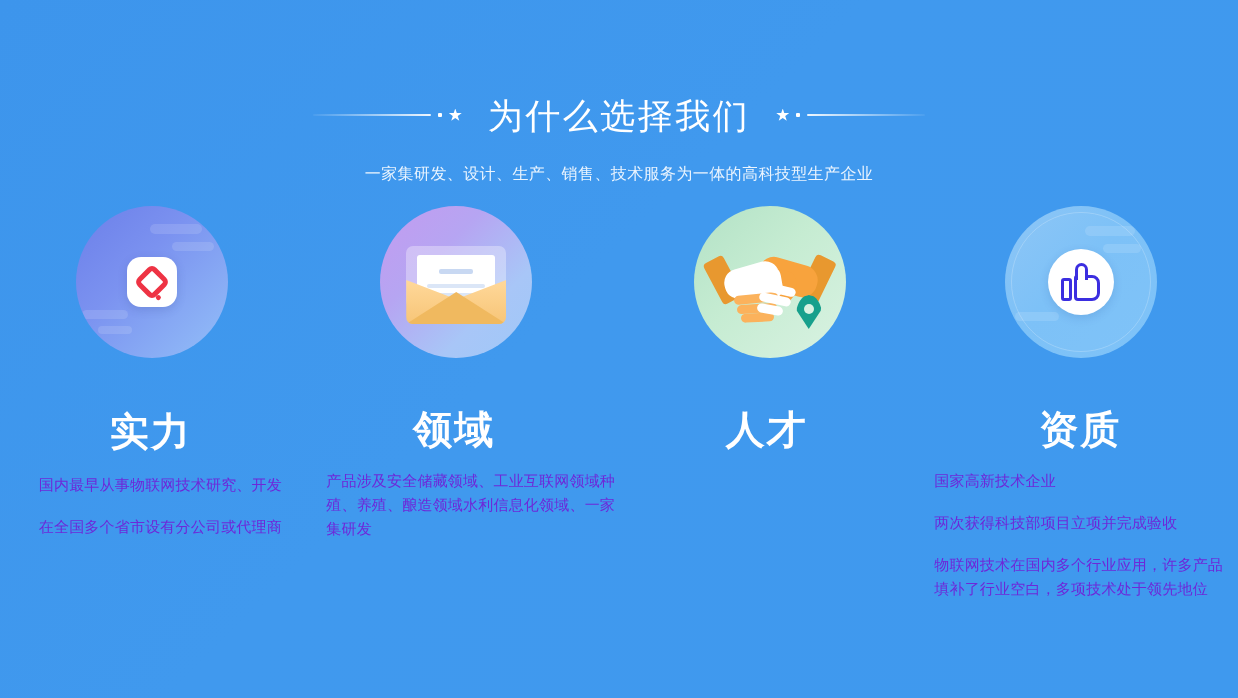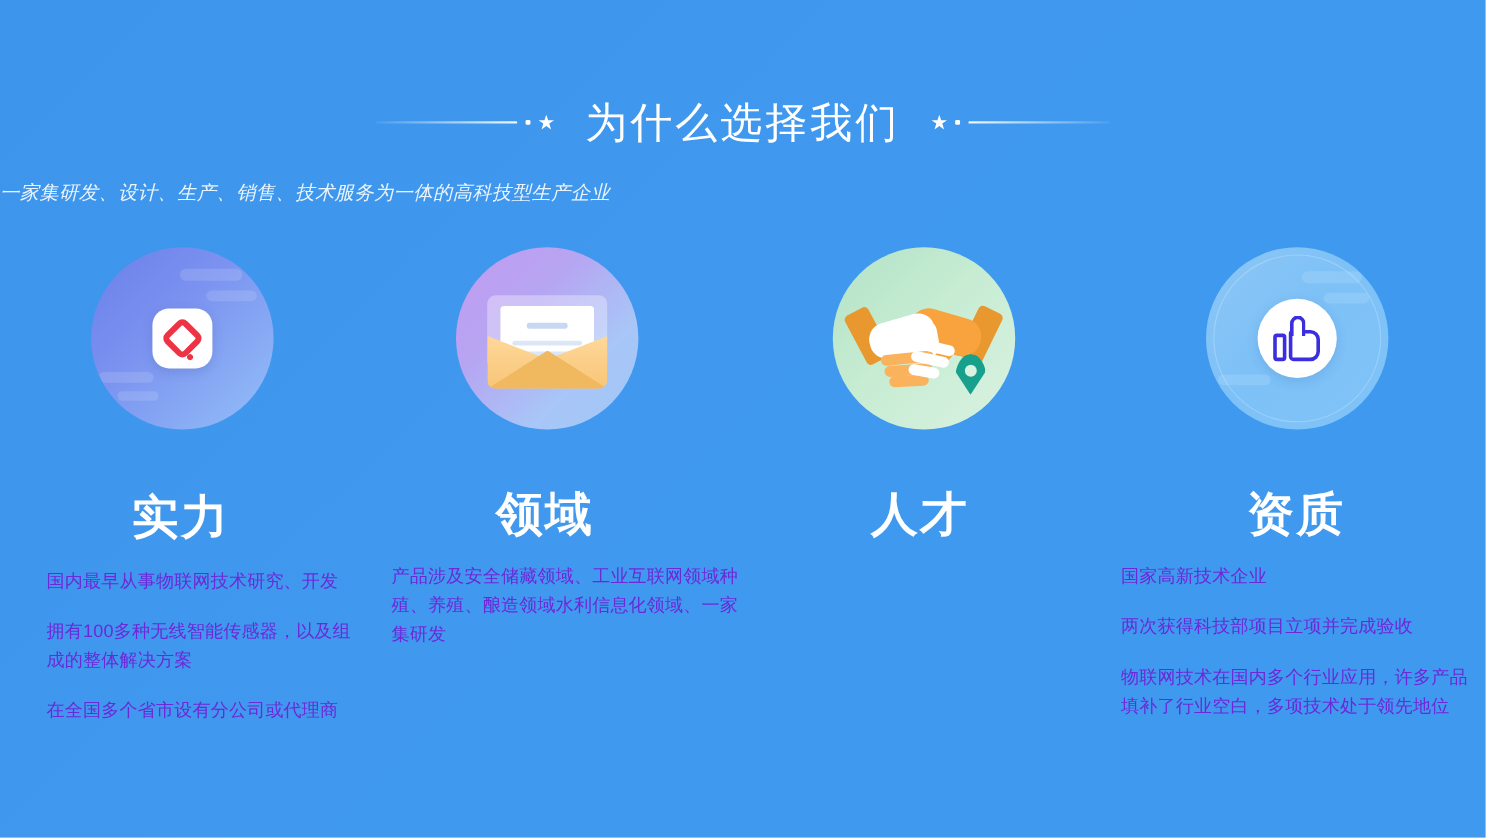--- a/index.html
+++ b/index.html
@@ -5,21 +5,21 @@
   * { margin:0; padding:0; box-sizing:border-box; }
   html,body { width:1238px; height:698px; overflow:hidden; }
   body{
     font-family:"Liberation Sans","DejaVu Sans",sans-serif;
     background:linear-gradient(135deg,#3d95ec 0%,#4099ee 45%,#3f99ee 100%);
     color:#ffffff;
     position:relative;
   }
 
   
-  .header{ width:100%; padding-top:40px; text-align:left;margin-top:39px; }
+  .header{ width:100%; padding-top:92px; text-align:center; }
   .title-row{
     display:flex; align-items:center; justify-content:center; gap:0;
     height:46px;
   }
   .deco{ display:flex; align-items:center; height:20px; }
   .deco-line{
     width:118px; height:2px; border-radius:1px;
   }
   .deco.left .deco-line{
     background:linear-gradient(to right,rgba(255,255,255,0.06),rgba(255,255,255,0.92));
@@ -35,21 +35,20 @@
     width:13px; height:13px; background:#ffffff; display:block;
     clip-path:polygon(50% 0%,61.8% 35.5%,100% 35.5%,69% 57.5%,80.9% 95%,50% 73%,19.1% 95%,31% 57.5%,0% 35.5%,38.2% 35.5%);
   }
   .main-title{
     font-size:35px; font-weight:400; letter-spacing:2.5px;
     color:#ffffff; padding:0 26px; line-height:1; white-space:nowrap;
   }
   .subtitle{
     margin-top:26px; font-size:16px; color:#eaf4fe; letter-spacing:.4px;
     font-weight:400;
-    font-style:italic;
   }
 
   
   .cols{
     position:absolute; top:206px; left:0; width:1238px;
     display:flex;
   }
   .col{ width:309.5px; display:flex; flex-direction:column; align-items:center; }
 
   .icon-wrap{
@@ -245,21 +244,20 @@
       <span class="streak" style="left:96px;top:36px;width:42px;height:9px;"></span>
       <span class="streak" style="left:6px;top:104px;width:46px;height:9px;"></span>
       <span class="streak" style="left:22px;top:120px;width:34px;height:8px;"></span>
       <span class="plate">
         <span class="diamond"></span>
       </span>
     </div>
     <div class="col-title">实力</div>
     <div class="col-body">
       <p>国内最早从事物联网技术研究、开发</p>
-      <p>拥有100多种无线智能传感器，以及组成的整体解决方案</p>
       <p>在全国多个省市设有分公司或代理商</p>
     </div>
   </div>
 
   <div class="col">
     <div class="icon-wrap c2">
       <span class="env">
         <span class="backcard"></span>
         <span class="letter">
           <span class="lt"></span>

